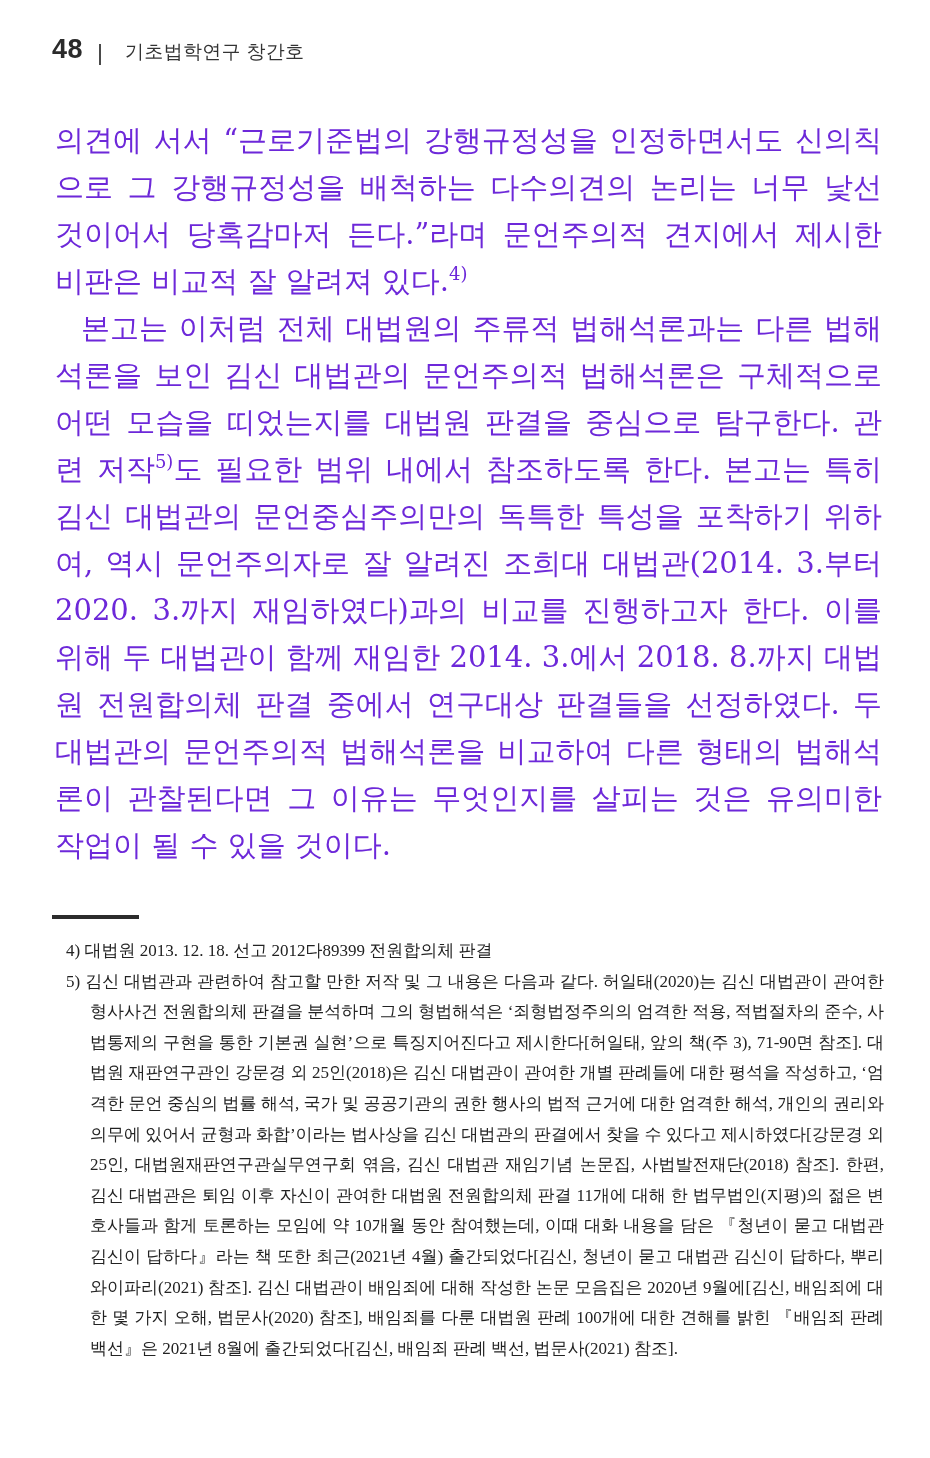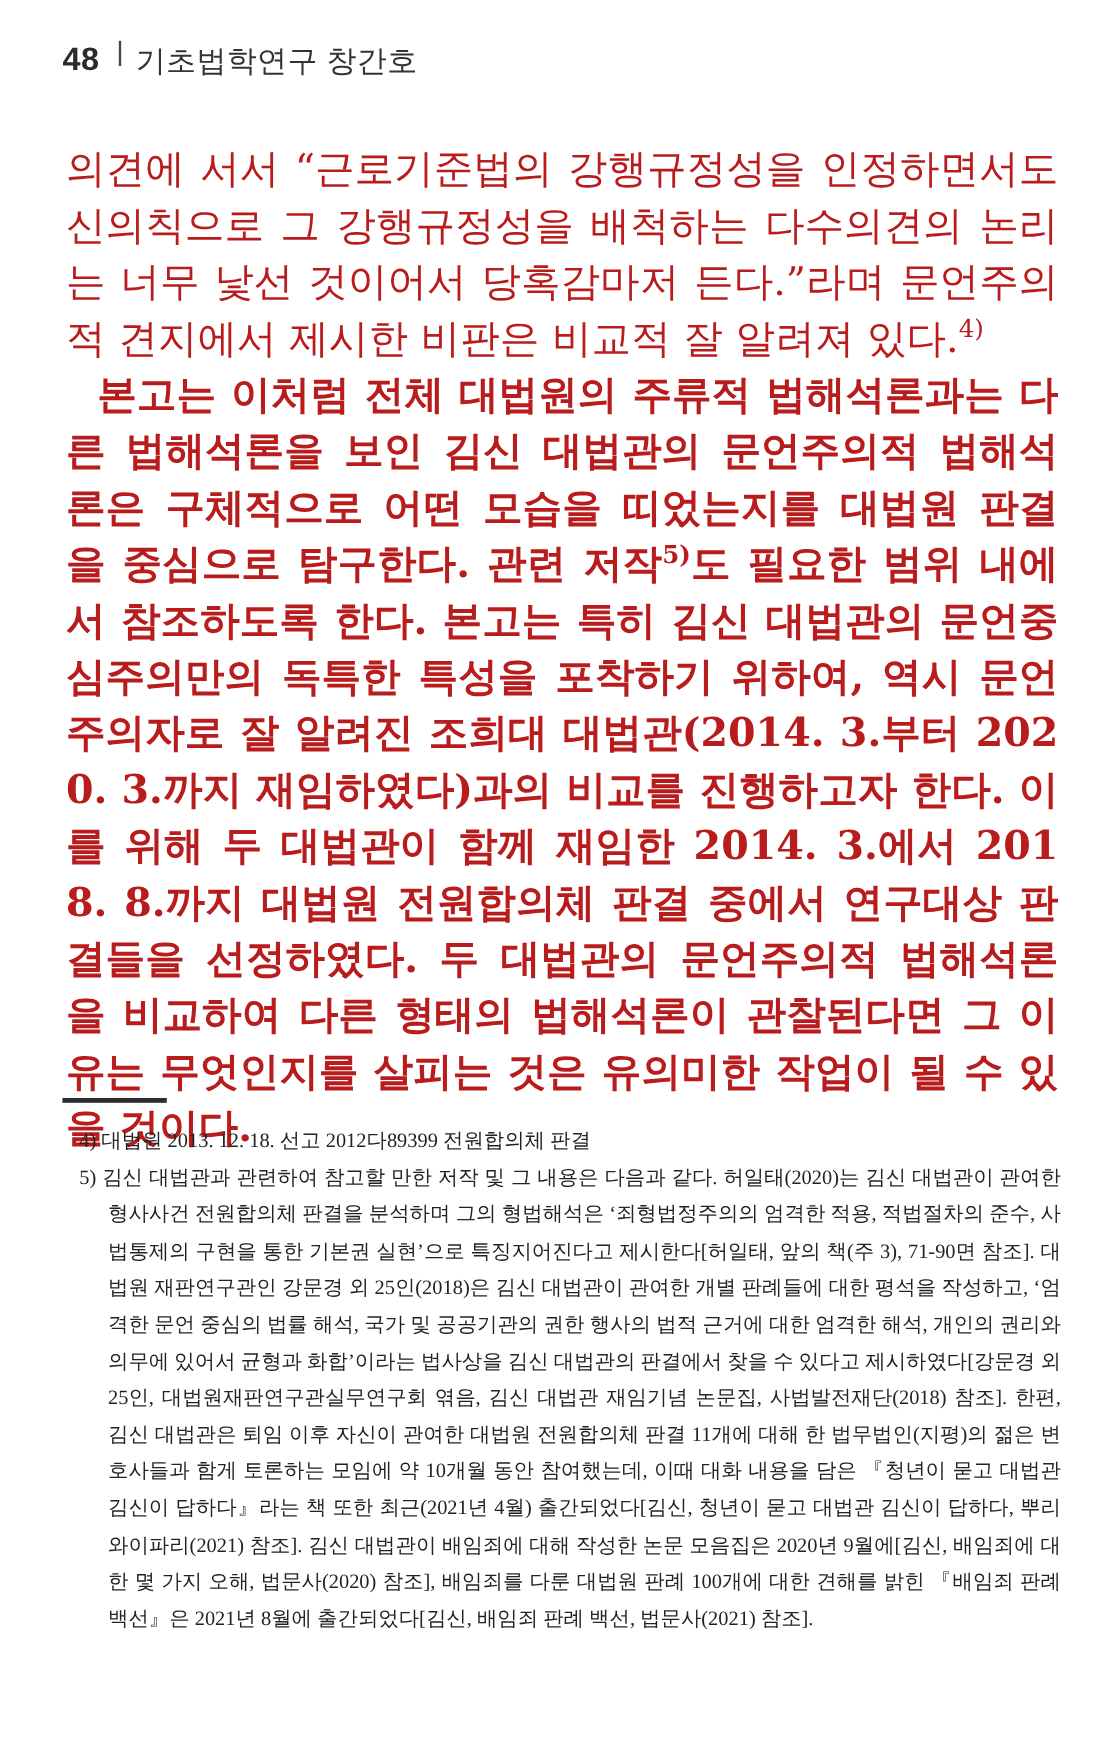--- a/index.html
+++ b/index.html
@@ -11,56 +11,57 @@
     background: #ffffff;
     overflow: hidden;
     color: #1a1a1a;
   }
   
   .header {
     position: absolute;
     top: 34px;
     left: 52px;
     display: flex;
-    align-items: flex-start;
+    align-items: flex-end;
     font-family: "Liberation Sans", sans-serif;
     color: #2b2b2b;
   }
   .page-number {
     font-size: 27px;
     font-weight: 700;
     letter-spacing: 0.5px;
   }
   .header-divider {
     width: 2px;
     height: 21px;
     background: #4a4a4a;
     margin: 0 12px 0 16px;
   }
   .journal-title {
-    font-size: 25px;
+    font-size: 19px;
     font-weight: 500;
     color: #333333;
     letter-spacing: 0.3px;
+    margin-left: 12px;
   }
   
   .body-text {
     position: absolute;
     top: 117px;
     left: 55px;
     width: 827px;
     font-family: "DejaVu Serif", "Liberation Serif", serif;
-    font-size: 33px;
+    font-size: 29px;
     line-height: 47px;
-    color: #b91c1c;
+    color: #6d28d9;
     text-align: justify;
     word-break: break-all;
   }
   .para { margin: 0; }
-  .para.indent { text-indent: 26px; font-weight: bold; }
+  .para.indent { text-indent: 26px; }
   sup.fn-ref {
     font-size: 62%;
     line-height: 0;
     vertical-align: super;
     letter-spacing: 0;
   }
   
   .footnote-rule {
     position: absolute;
     top: 915px;

